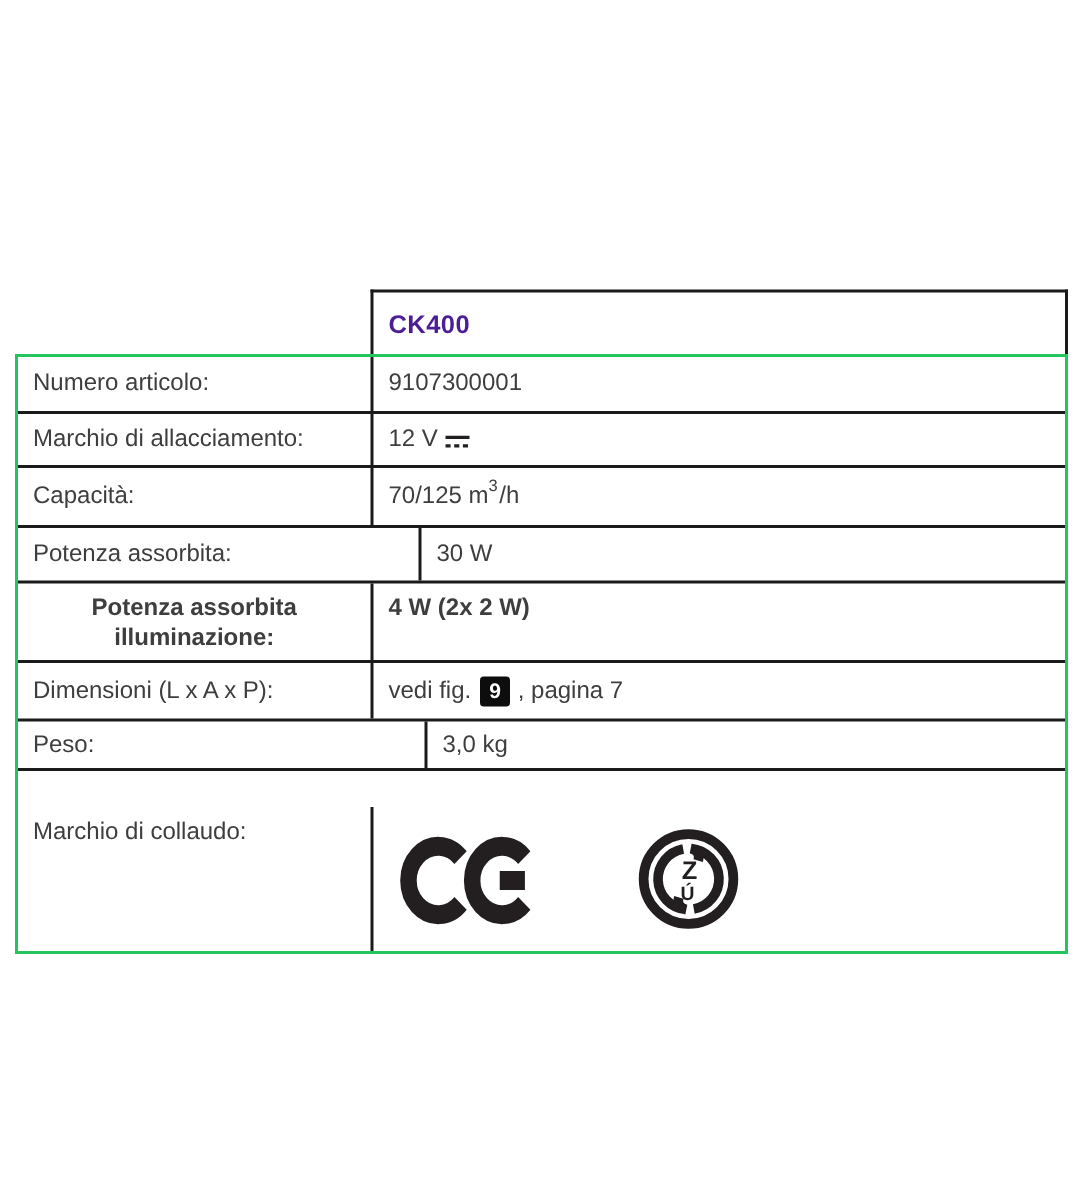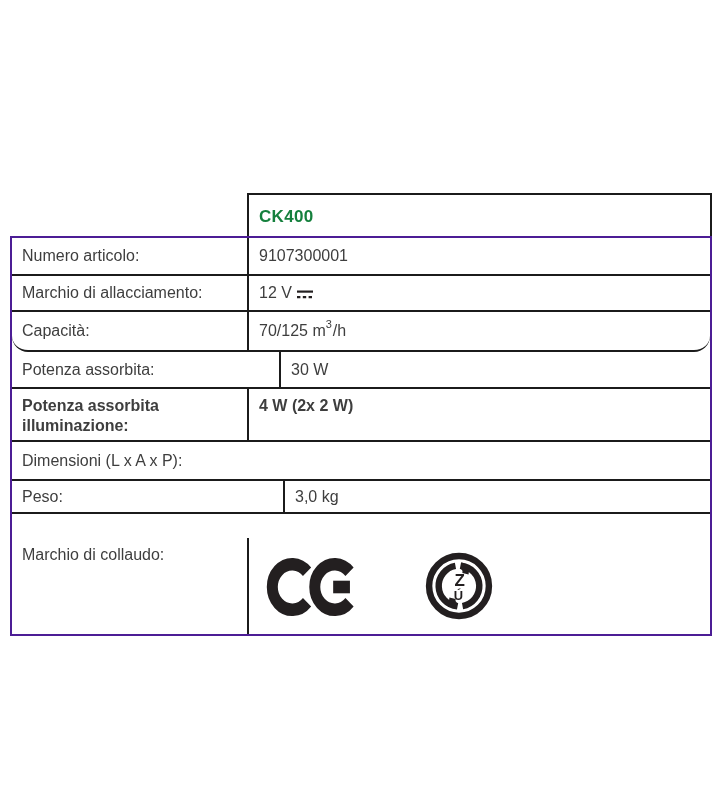--- a/index.html
+++ b/index.html
@@ -23,35 +23,35 @@
   .header-cell {
     flex: 1;
     border: 2px solid #1b1b1b;
     border-bottom: none;
     height: 43px;
     display: flex; align-items: center;
     padding: 2px 10px 0 10px;
     font-weight: bold;
     font-size: 17px;
     letter-spacing: 0.3px;
-    color: #15803d;
+    color: #4c1d95;
   }
-  .table-body { border: 2px solid #4c1d95; background: #ffffff; }
+  .table-body { border: 2px solid #22c55e; background: #ffffff; text-align: center; }
   .row { display: flex; border-bottom: 2px solid #1b1b1b; }
   .row:last-child { border-bottom: none; }
   .cell {
     display: flex; align-items: center;
     padding: 4px 10px;
     line-height: 1.25;
   }
   .cell.label { flex: 0 0 235px; }
   .cell.value { flex: 1; border-left: 2px solid #1b1b1b; }
   .h-r1 { min-height: 38px; }
   .h-r2 { min-height: 36px; }
-  .h-r3 { min-height: 40px; border-radius: 16px; }
+  .h-r3 { min-height: 40px; }
   .h-r4 { min-height: 37px; gap: 32px; }
   .h-r5 { min-height: 53px; font-weight: bold; }
   .h-r6 { min-height: 39px; }
   .h-r7 { min-height: 33px; gap: 36px; }
   .h-r8 { min-height: 96px; margin-top: 24px; }
   .row.top-label .cell { align-items: flex-start; padding-top: 7px; }
   
   .dc-symbol { margin-left: 4px; flex: 0 0 auto; position: relative; top: 1px; }
   
   .sup { font-size: 11px; position: relative; top: -6px; margin-right: 1px; }
@@ -119,20 +119,25 @@
       <div class="cell value">30 W</div>
     </div>
 
     <div class="row h-r5 top-label">
       <div class="cell label">Potenza assorbita illuminazione:</div>
       <div class="cell value">4 W (2x 2 W)</div>
     </div>
 
     <div class="row h-r6">
       <div class="cell label">Dimensioni (L x A x P):</div>
+      <div class="cell value">
+        <span>vedi fig.</span>
+        <span class="fig-badge">9</span>
+        <span>, pagina 7</span>
+      </div>
     </div>
 
     <div class="row h-r7">
       <div class="cell label">Peso:</div>
       <div class="cell value">3,0 kg</div>
     </div>
 
     <div class="row h-r8">
       <div class="cell label" style="align-items:flex-start; padding-top:7px;">Marchio di collaudo:</div>
       <div class="cell value logo-cell">

